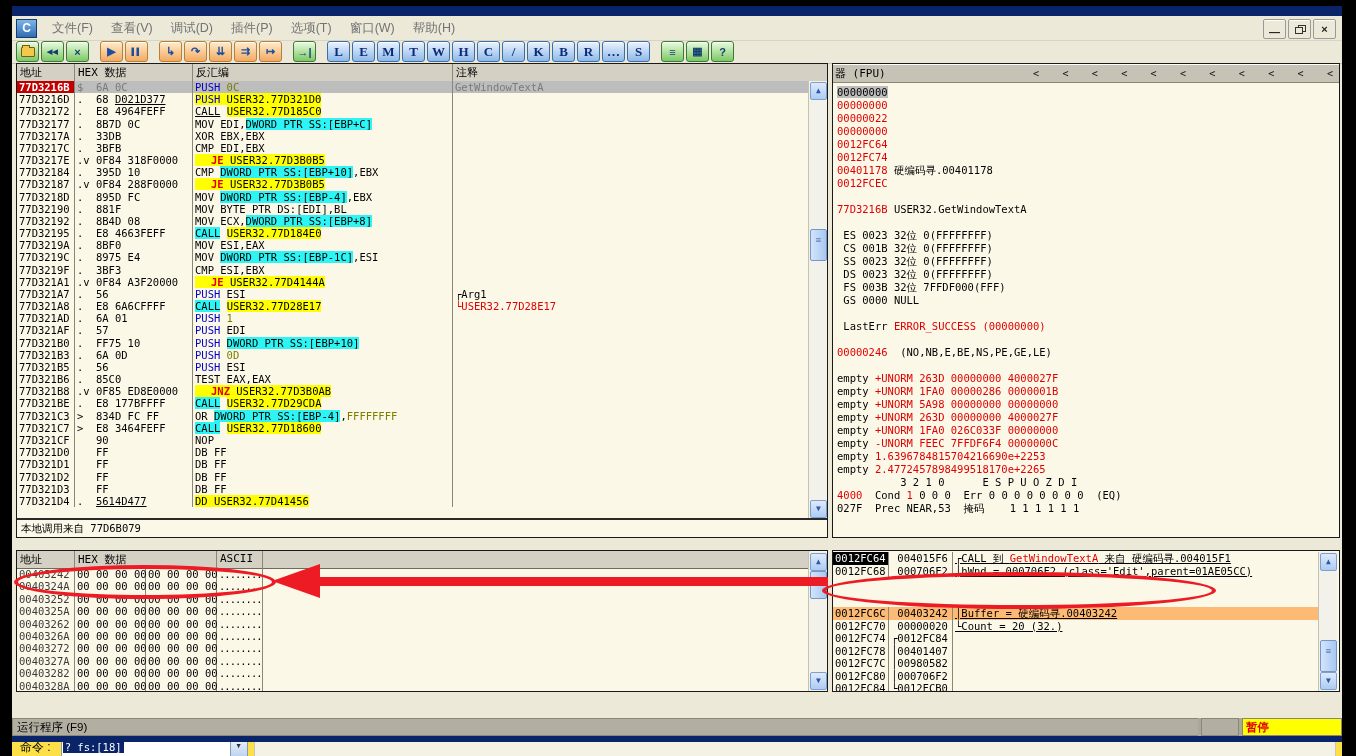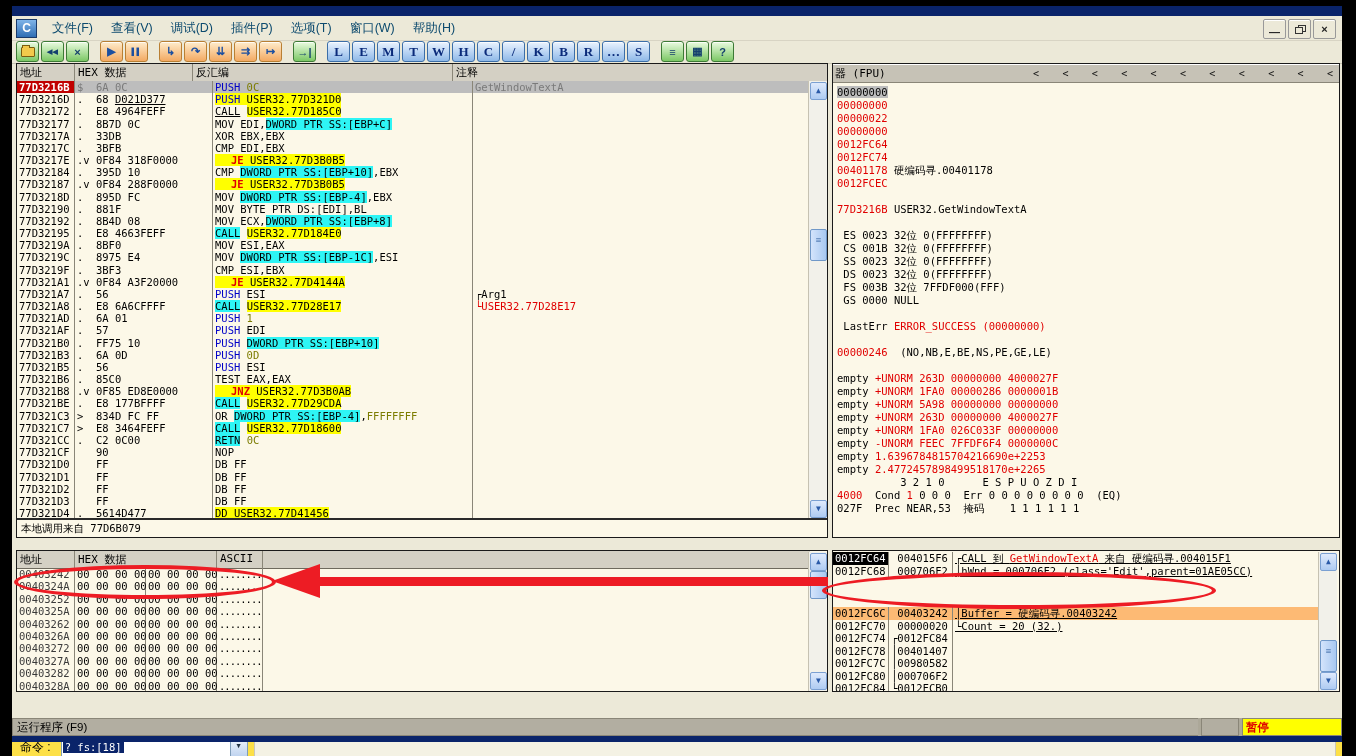--- a/index.html
+++ b/index.html
@@ -4,21 +4,21 @@
 <style>
   html,body{margin:0;padding:0;background:#000;width:1356px;height:756px;overflow:hidden;
     font-family:"Liberation Sans",sans-serif;}
   #win{position:absolute;left:12px;top:6px;width:1330px;height:736px;background:#ECE9D8;}
   .abs{position:absolute;}
   
   #titlebar{left:0;top:0;width:100%;height:10px;background:#0a246a;}
   #menubar{left:0;top:10px;width:100%;height:24px;background:#ECE9D8;display:flex;align-items:center;border-bottom:1px solid #d8d4c4;}
   #appicon{width:19px;height:17px;margin:0 6px 0 4px;background:linear-gradient(#7fb4e8,#2f6eb4);border:1px solid #1a3a6a;
     color:#fff;font-weight:bold;font-size:12px;text-align:center;line-height:16px;}
-  .menu-item{padding:2px 9px;font-size:12.5px;color:#0c4a6e;}
+  .menu-item{padding:2px 9px;font-size:12.5px;color:#737373;}
   #winbtns{position:absolute;right:6px;top:3px;display:flex;gap:2px;}
   .wbtn{width:21px;height:18px;background:#ECE9D8;border:1px solid #999;border-radius:2px;display:flex;align-items:center;justify-content:center;
     font-size:11px;color:#222;font-weight:bold;box-shadow:inset 0 1px 0 #fff;}
   .r-ico{position:relative;width:9px;height:8px;}
   .r-ico i{position:absolute;border:1px solid #333;background:#ECE9D8;width:6px;height:5px;display:block;}
   .r-ico i.b{left:0;top:2px;} .r-ico i.t{left:3px;top:0;}
   #toolbar{left:0;top:34px;width:100%;height:24px;display:flex;align-items:center;padding-left:4px;border-bottom:1px solid #c8c4b4;box-sizing:border-box;}
   .tbtn{width:21px;height:19px;margin-right:2px;border-radius:3px;display:flex;align-items:center;justify-content:center;
     font-size:11px;font-weight:bold;box-shadow:inset 0 1px 0 rgba(255,255,255,.8);}
   .tb-green{background:linear-gradient(#eafbe0,#7cc865);border:1px solid #3d7a36;color:#14406e;}
@@ -31,21 +31,21 @@
   
   .pane{background:#FCF8E8;border:1px solid #1a1a1a;box-sizing:border-box;overflow:hidden;}
   .phdr{display:flex;background:#D4D0C4;border-bottom:1px solid #6e6a5e;height:17px;font-size:11px;color:#000;}
   .phdr span{border-right:1px solid #8a8678;padding:1px 3px;box-sizing:border-box;display:block;}
   .mono,pre{font-family:"DejaVu Sans Mono","Liberation Mono",monospace;font-size:10.5px;}
   
   #disasm{left:4px;top:57px;width:812px;height:475px;}
   #disasm-rows{position:absolute;left:0;top:17px;width:793px;height:438px;}
   .drow{display:flex;height:12.18px;line-height:12.2px;white-space:pre;}
   .drow>div{border-right:1px solid #8a8678;padding-left:2px;box-sizing:border-box;overflow:hidden;}
-  .dc-a{width:58px;} .dc-h{width:138px;} .dc-m{width:260px;} .dc-c{flex:1;border-right:none!important;}
+  .dc-a{width:58px;} .dc-h{width:118px;} .dc-m{width:260px;} .dc-c{flex:1;border-right:none!important;}
   .rowsel{background:#BDBDBD;}
   .addrsel{background:#C00000;color:#fff;font-weight:bold;}
   #disasm-info{position:absolute;left:0;bottom:0;width:100%;height:19px;border-top:2px solid #2a2a2a;
     background:#FCF8E8;padding:2px 4px;box-sizing:border-box;}
   
   #regs{left:820px;top:57px;width:508px;height:475px;}
   #regs-title{height:18px;background:#C6C2B6;border-bottom:1px solid #8a8678;display:flex;align-items:center;font-size:11px;padding-left:2px;box-shadow:inset 0 1px 0 #fff;}
   #reg-arrows{position:absolute;left:200px;top:0;width:300px;height:18px;display:flex;justify-content:space-between;align-items:center;font-size:10px;color:#111;}
   #reg-lines{padding:3px 0 0 4px;}
   .rline{height:13px;line-height:13px;white-space:pre;}
@@ -191,21 +191,20 @@
         <div class="drow"><div class="dc-a">77D321AD</div><div class="dc-h"><span>.  6A 01</span></div><div class="dc-m"><span class="sg-b">PUSH </span><span class="sg-imm">1</span></div><div class="dc-c"></div></div>
         <div class="drow"><div class="dc-a">77D321AF</div><div class="dc-h"><span>.  57</span></div><div class="dc-m"><span class="sg-b">PUSH </span><span>EDI</span></div><div class="dc-c"></div></div>
         <div class="drow"><div class="dc-a">77D321B0</div><div class="dc-h"><span>.  FF75 10</span></div><div class="dc-m"><span class="sg-b">PUSH </span><span class="sg-c">DWORD PTR SS:[EBP+10]</span></div><div class="dc-c"></div></div>
         <div class="drow"><div class="dc-a">77D321B3</div><div class="dc-h"><span>.  6A 0D</span></div><div class="dc-m"><span class="sg-b">PUSH </span><span class="sg-imm">0D</span></div><div class="dc-c"></div></div>
         <div class="drow"><div class="dc-a">77D321B5</div><div class="dc-h"><span>.  56</span></div><div class="dc-m"><span class="sg-b">PUSH </span><span>ESI</span></div><div class="dc-c"></div></div>
         <div class="drow"><div class="dc-a">77D321B6</div><div class="dc-h"><span>.  85C0</span></div><div class="dc-m"><span>TEST EAX,EAX</span></div><div class="dc-c"></div></div>
         <div class="drow"><div class="dc-a">77D321B8</div><div class="dc-h"><span>.v 0F85 ED8E0000</span></div><div class="dc-m"><span class="sg-ry">JNZ</span><span class="sg-y"> USER32.77D3B0AB</span></div><div class="dc-c"></div></div>
         <div class="drow"><div class="dc-a">77D321BE</div><div class="dc-h"><span>.  E8 177BFFFF</span></div><div class="dc-m"><span class="sg-c">CALL</span><span> </span><span class="sg-y">USER32.77D29CDA</span></div><div class="dc-c"></div></div>
         <div class="drow"><div class="dc-a">77D321C3</div><div class="dc-h"><span>&gt;  834D FC FF</span></div><div class="dc-m"><span>OR </span><span class="sg-c">DWORD PTR SS:[EBP-4]</span><span>,</span><span class="sg-imm">FFFFFFFF</span></div><div class="dc-c"></div></div>
         <div class="drow"><div class="dc-a">77D321C7</div><div class="dc-h"><span>&gt;  E8 3464FEFF</span></div><div class="dc-m"><span class="sg-c">CALL</span><span> </span><span class="sg-y">USER32.77D18600</span></div><div class="dc-c"></div></div>
-        <div class="drow"><div class="dc-a">77D321CC</div><div class="dc-h"><span>.  C2 0C00</span></div><div class="dc-m"><span class="sg-c">RETN</span><span> </span><span class="sg-imm">0C</span></div><div class="dc-c"></div></div>
         <div class="drow"><div class="dc-a">77D321CF</div><div class="dc-h"><span>   90</span></div><div class="dc-m"><span>NOP</span></div><div class="dc-c"></div></div>
         <div class="drow"><div class="dc-a">77D321D0</div><div class="dc-h"><span>   FF</span></div><div class="dc-m"><span>DB FF</span></div><div class="dc-c"></div></div>
         <div class="drow"><div class="dc-a">77D321D1</div><div class="dc-h"><span>   FF</span></div><div class="dc-m"><span>DB FF</span></div><div class="dc-c"></div></div>
         <div class="drow"><div class="dc-a">77D321D2</div><div class="dc-h"><span>   FF</span></div><div class="dc-m"><span>DB FF</span></div><div class="dc-c"></div></div>
         <div class="drow"><div class="dc-a">77D321D3</div><div class="dc-h"><span>   FF</span></div><div class="dc-m"><span>DB FF</span></div><div class="dc-c"></div></div>
         <div class="drow"><div class="dc-a">77D321D4</div><div class="dc-h"><span>.  </span><span class="sg-u">5614D477</span></div><div class="dc-m"><span class="sg-y">DD USER32.77D41456</span></div><div class="dc-c"></div></div>
       </div>
     <div class="sb" style="right:0;top:17px;height:438px;">
       <div class="ar" style="top:1px">▲</div>
       <div class="th" style="top:148px;height:30px"></div>

